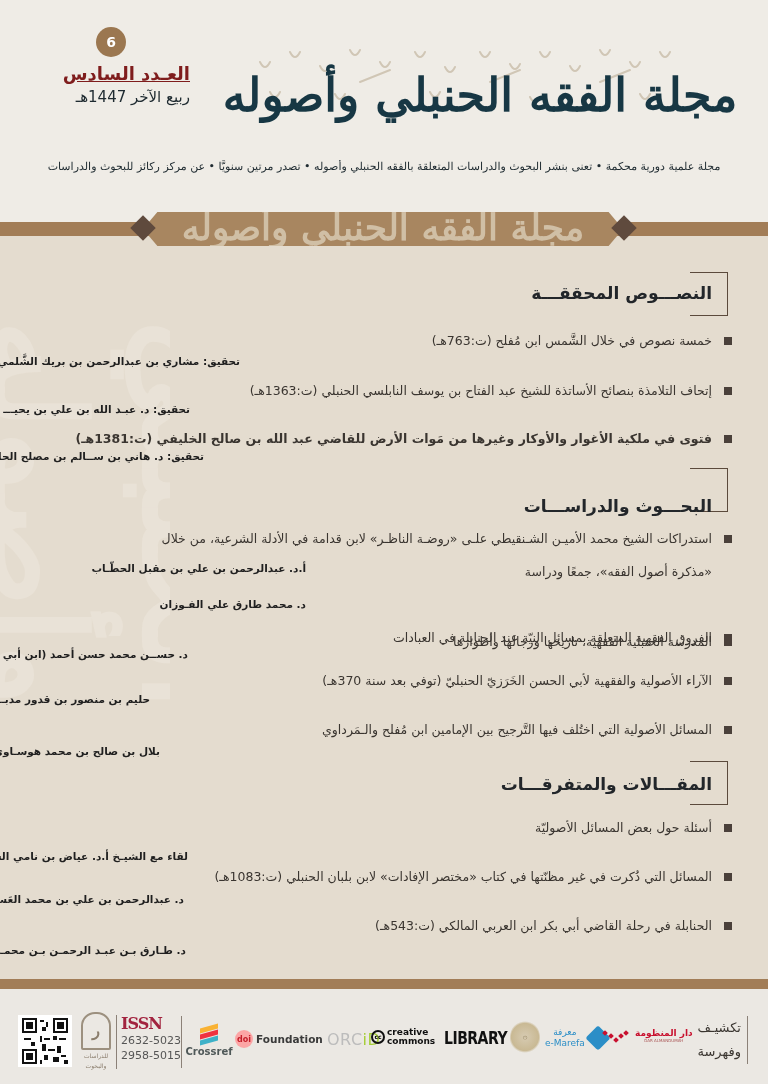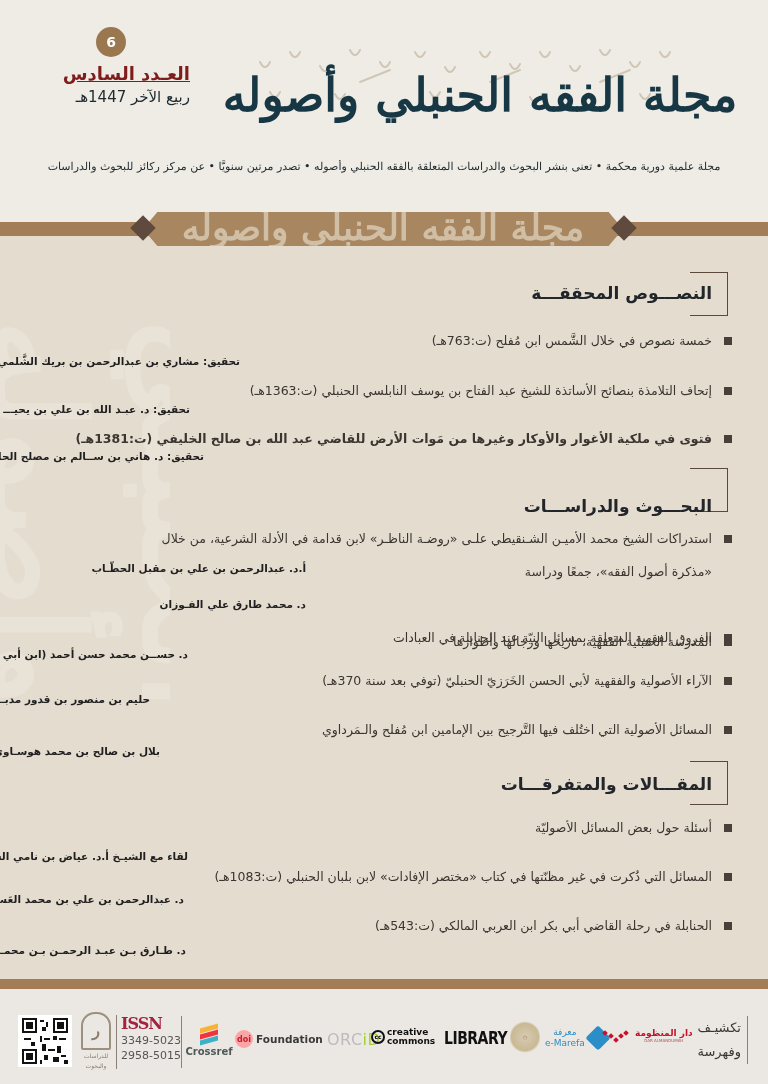--- a/index.html
+++ b/index.html
@@ -280,21 +280,21 @@
 </div>
 
 <div class="kaza-logo">
   <div class="mark">ر</div>
   <div class="cap">للدراسات</div>
   <div class="cap">والبحوث</div>
 </div>
 
 <div class="issn">
   <div class="issn-logo">ISSN</div>
-  <div class="num">3349-5023</div>
+  <div class="num">2632-5023</div>
   <div class="num">2958-5015</div>
 </div>
 <div class="vsep" style="left:181px; top:1016px; height:52px;"></div>
 
 <div class="crossref">
   <div class="bars">
     <i style="top:0; background:#f9b233;"></i>
     <i style="top:6px; background:#ef3340;"></i>
     <i style="top:12px; background:#3eb1c8;"></i>
   </div>

